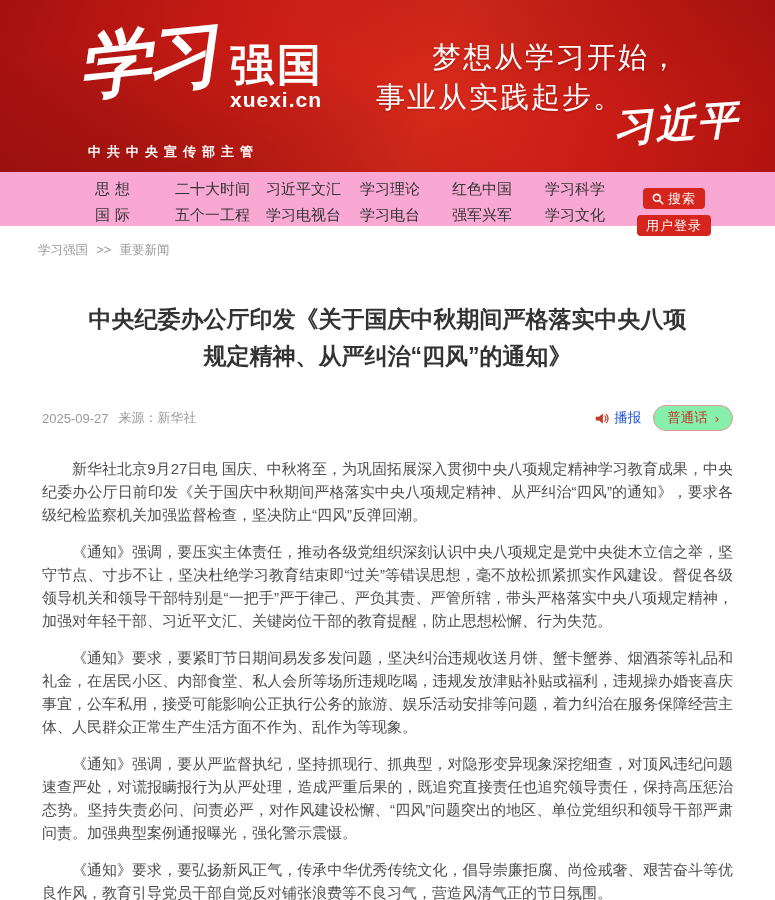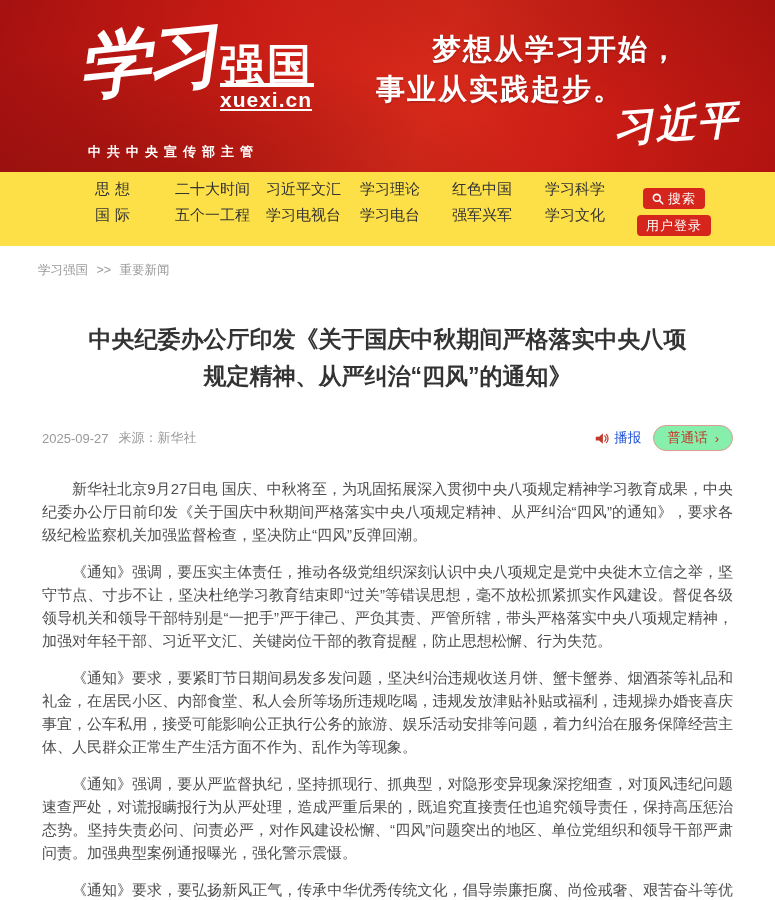--- a/index.html
+++ b/index.html
@@ -18,43 +18,43 @@
     overflow: hidden;
   }
   .logo { position: absolute; left: 78px; top: 12px; display: flex; align-items: flex-start; }
   .logo-calligraphy {
     font-family: "DejaVu Serif", "Liberation Serif", serif;
     font-style: italic; font-weight: 900;
     font-size: 72px; line-height: 96px;
     letter-spacing: -4px;
     transform: rotate(-6deg);
   }
-  .logo-right { margin-left: 6px; padding-top: 30px; text-decoration: underline; }
+  .logo-right { margin-left: 16px; padding-top: 30px; }
   .logo-bold { font-size: 44px; font-weight: 900; letter-spacing: 3px; line-height: 46px; }
   .logo-domain { font-size: 21px; font-weight: 800; letter-spacing: 1px; margin-top: 0px; }
   .logo-subtitle {
     position: absolute; left: 88px; top: 119px;
     font-size: 13px; font-weight: 700; letter-spacing: 6px; margin-top: 24px;
   }
   .slogan {
-    position: absolute; top: 29px; right: 95px;
+    position: absolute; top: 37px; right: 95px;
     font-family: "DejaVu Serif", "Liberation Serif", serif;
-    font-weight: 700; font-size: 29px; line-height: 40px; letter-spacing: 2px;
+    font-weight: 400; font-size: 29px; line-height: 40px; letter-spacing: 2px;
     text-shadow: 0 1px 2px rgba(80,0,0,0.35);
   }
   .slogan-line1 { margin-left: 56px; }
   .signature {
     position: absolute; right: 36px; top: 96px;
     font-family: "DejaVu Serif", "Liberation Serif", serif;
     font-style: italic; font-weight: 900; font-size: 40px;
     transform: rotate(-4deg); letter-spacing: 2px;
   }
 
   
-  .navbar { position: relative; height: 74px; background: #fde047; }
+  .navbar { position: relative; height: 54px; background: #f9a8d4; }
   .nav-links { position: absolute; left: 95px; top: 8px; display: grid;
     grid-template-columns: 80px 91px 94px 92px 93px 90px; grid-auto-rows: 22px; row-gap: 4px; }
   .nav-link { font-size: 15px; color: #333; text-decoration: none; cursor: pointer; white-space: nowrap; }
   .nav-link.sp2 { letter-spacing: 5px; }
   .nav-buttons { position: absolute; right: 64px; top: 6px; display: flex; flex-direction: column; align-items: center; gap: 6px; margin-top: 10px; }
   .nav-btn {
     display: inline-flex; align-items: center; justify-content: center; gap: 4px;
     background: #d5251c; color: #fff; border: none; border-radius: 4px;
     font-size: 13px; padding: 3px 9px; height: 21px; cursor: pointer;
     font-family: inherit; letter-spacing: 1px;

